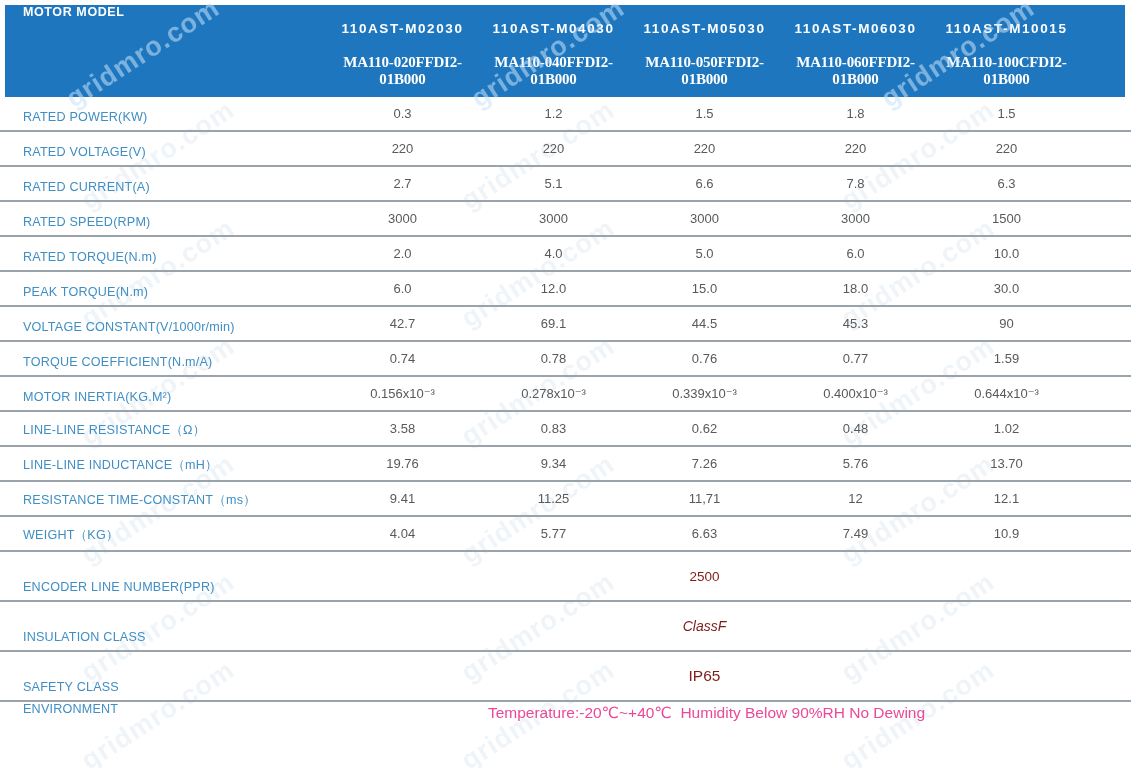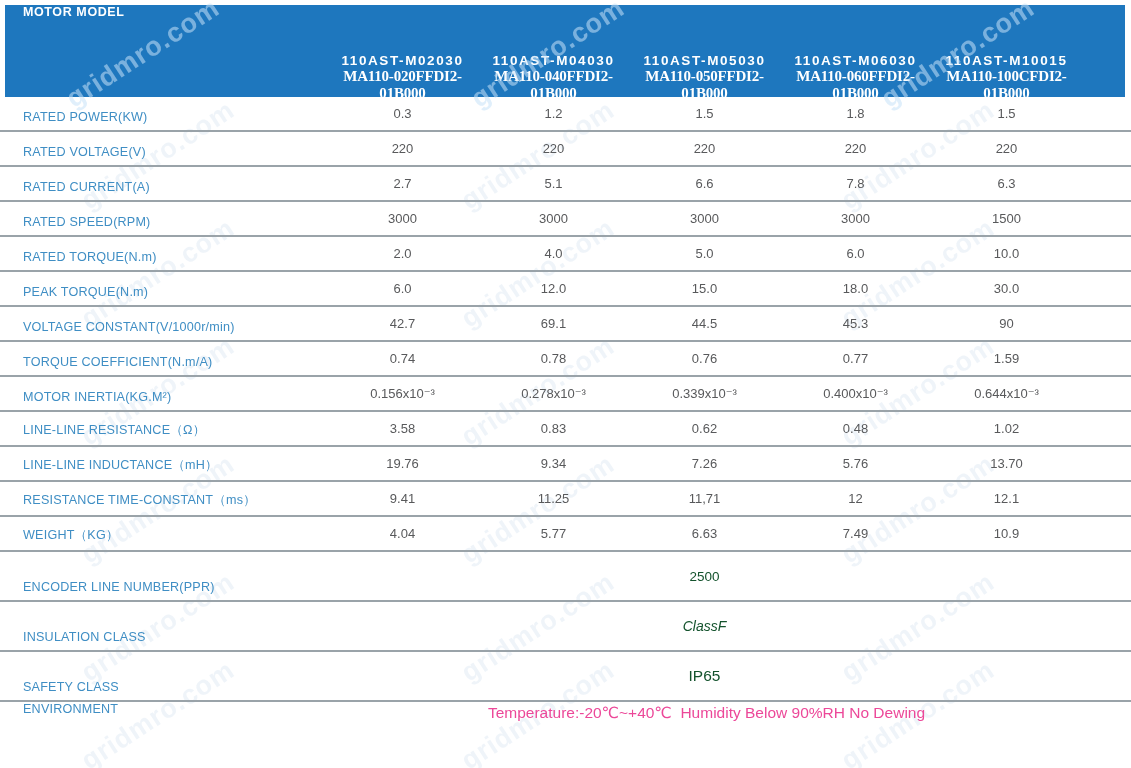--- a/index.html
+++ b/index.html
@@ -10,38 +10,38 @@
   
   .header {
     position:absolute; top:5px; left:5px; right:6px; height:92px;
     background:#1E77BE; color:#fff; overflow:hidden;
     display:grid; grid-template-columns:322px repeat(5,151px) 1fr;
     z-index:2;
   }
   .hlabel-cell { display:flex; padding:0 0 24px 18px; }
   .hlabel { font-size:12.5px; font-weight:bold; letter-spacing:.6px; }
   .hcol { display:flex; flex-direction:column; justify-content:space-between;
-          text-align:center; padding:16px 0 9px 0;margin-top:32px; }
+          text-align:center; padding:16px 0 9px 0; }
   .model { font-size:13.5px; font-weight:bold; letter-spacing:1.6px; }
   .part  { font-size:15px; font-weight:bold; letter-spacing:-0.2px;font-family:Liberation Serif, serif; }
 
   
   #rows { position:absolute; top:97px; left:0; right:0; z-index:1; }
   .row {
     display:grid; grid-template-columns:327px repeat(5,151px) 1fr;
     height:35px; border-bottom:2px solid #9aa3a9;
   }
   .rlabel {
     color:#3F8EC4; font-size:12.6px; letter-spacing:.2px;
     align-self:end; padding:0 0 6px 23px; white-space:nowrap;
   }
   .val { align-self:center; text-align:center; color:#58595B; font-size:13px; }
 
   .span-row { height:50px; }
-  .spanval { grid-column:2 / 7; align-self:center; text-align:center; color:#14532d; }
+  .spanval { grid-column:2 / 7; align-self:center; text-align:center; color:#7f1d1d; }
   .srow0 .spanval { font-size:13.5px; }
   .srow1 .spanval { font-size:14px;font-style:italic; }
   .srow2 .spanval { font-size:15.5px; }
   .srow3 { height:16px; border-bottom:none; align-items:end; padding-bottom:4px;gap:12px; }
   .srow3 .rlabel { align-self:end; }
   .srow3 .spanval { align-self:end; font-size:15.5px; color:#ec4899; white-space:pre;
                     position:relative; left:-34px; }
 
   
   .wm { position:absolute; font-weight:bold; font-size:27px; letter-spacing:1px;

